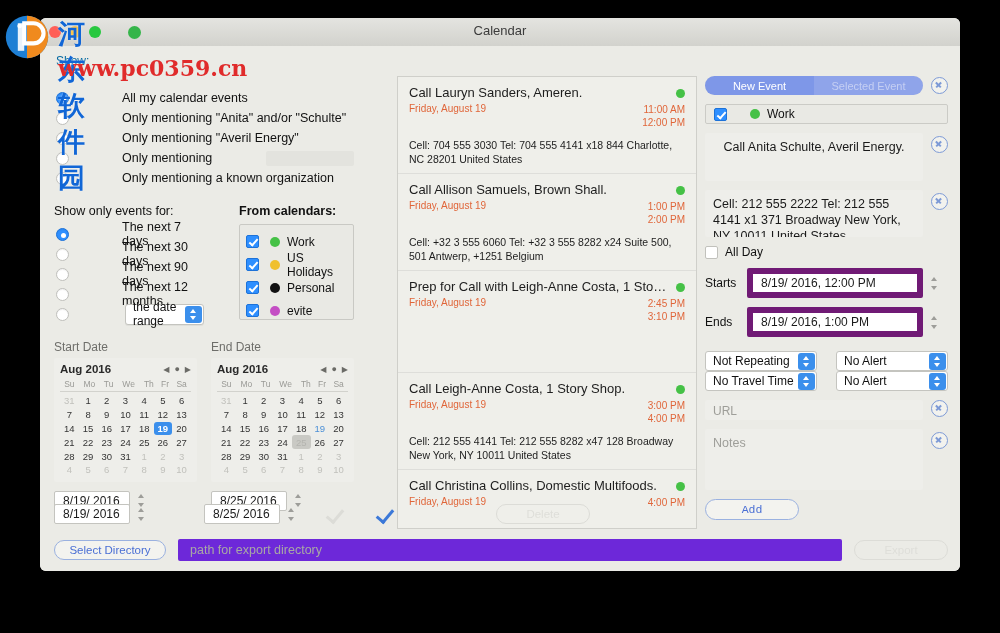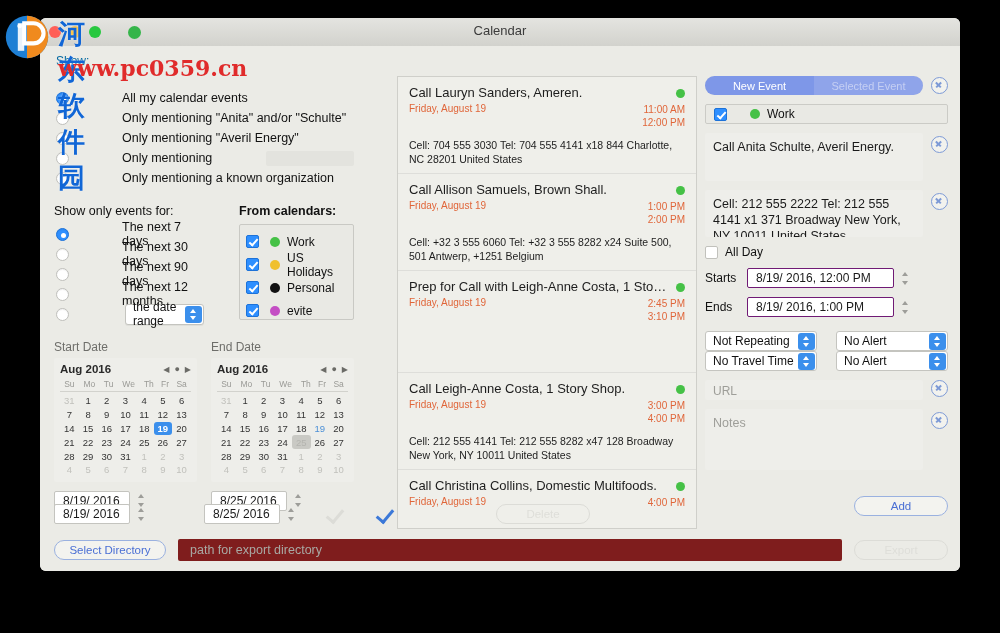--- a/index.html
+++ b/index.html
@@ -167,69 +167,69 @@
   .rrow{display:flex;align-items:flex-start;margin-top:9px;}
   .calsel{
     flex:1;display:flex;align-items:center;height:20px;background:#e9e9e4;
     border:1px solid #cbcbc6;border-radius:2px;box-sizing:border-box;padding-left:8px;
   }
   .calsel .nm{font-size:12px;color:#111;}
   .tbox{
     flex:1;background:#eeeeea;border-radius:2px;padding:6px 8px;box-sizing:border-box;
     font-size:12.5px;color:#1a1a1a;line-height:16px;
   }
-  .tbox.t1{height:48px;}
+  .tbox.t1{height:48px;text-align:center;}
   .tbox.t2{height:47px;overflow:hidden;}
   .tbox.ph{color:#9e9e99;}
   .tbox.url{height:20px;padding:3px 8px;font-size:12px;}
   .tbox.notes{height:61px;}
 
   .allday{display:flex;align-items:center;margin-top:8px;}
   .cbx{
     width:13px;height:13px;background:#fff;border:1px solid #c1c1bc;border-radius:2px;
     margin-right:7px;box-sizing:border-box;flex:0 0 auto;
   }
   .allday .lb{font-size:12px;color:#111;}
 
   .dtrow{display:flex;align-items:center;margin-top:9px;}
   .dtrow .lb{font-size:12px;color:#111;width:42px;flex:0 0 auto;}
   .dtin{
-    background:#fff;border:1px solid #701a75;border-radius:2px;font-size:12px;
-    color:#1a1a1a;padding:2px 8px;width:147px;box-sizing:border-box;
+    background:#fff;border:6px solid #701a75;border-radius:2px;font-size:12px;
+    color:#1a1a1a;padding:2px 8px;width:176px;box-sizing:border-box;
   }
 
   .pops{margin-top:14px;}
   .poprow{display:flex;gap:19px;}
   .pop{
     flex:1;display:flex;align-items:center;background:#fff;border:1px solid #c4c4bf;
     border-radius:3px;height:20px;box-sizing:border-box;
   }
   .pop .txt{flex:1;font-size:12px;color:#111;padding-left:7px;}
 
-  .rbtnrow{display:flex;justify-content:flex-end;margin-top:26px;}
+  .rbtnrow{display:flex;justify-content:flex-start;margin-top:9px;font-family:Liberation Mono, monospace;}
 
   
   .btm{position:absolute;left:14px;right:12px;top:455px;}
   .btmrow1{display:flex;align-items:center;height:26px;}
   .chk-lite,.chk-blue{width:22px;height:18px;position:relative;}
   .chk-lite:after,.chk-blue:after{
     content:"";position:absolute;left:4px;top:1px;width:7px;height:14px;
     border:solid;border-width:0 3px 3px 0;transform:rotate(40deg);
   }
   .chk-lite:after{border-color:#dcdcd7;}
   .chk-blue:after{border-color:#3b78d8;}
   .pill{
     border:1px solid #9ab1e0;border-radius:11px;background:#f3f3ef;
     font-size:11.5px;color:#4a6fd4;padding:3px 0;text-align:center;
   }
   .pill.dis{border-color:#dcdcd7;color:#dedeD9;background:transparent;}
   .pill.w110{width:110px;}
   .pill.w92{width:92px;}
   .pathbox{
-    flex:1;background:#7f1d1d;border-radius:2px;height:22px;display:flex;
+    flex:1;background:#6d28d9;border-radius:2px;height:22px;display:flex;
     align-items:center;padding-left:12px;font-size:12.5px;color:#a9a9a4;
     margin:0 12px;
   }
   .btmrow2{display:flex;align-items:center;margin-top:12px;}
 
   
   .wm{position:absolute;left:0;top:0;pointer-events:none;}
   .wm-logo{position:absolute;left:4px;top:14px;width:46px;height:46px;}
   .wm-cn{
     position:absolute;left:58px;top:16px;font-size:27px;font-weight:bold;

